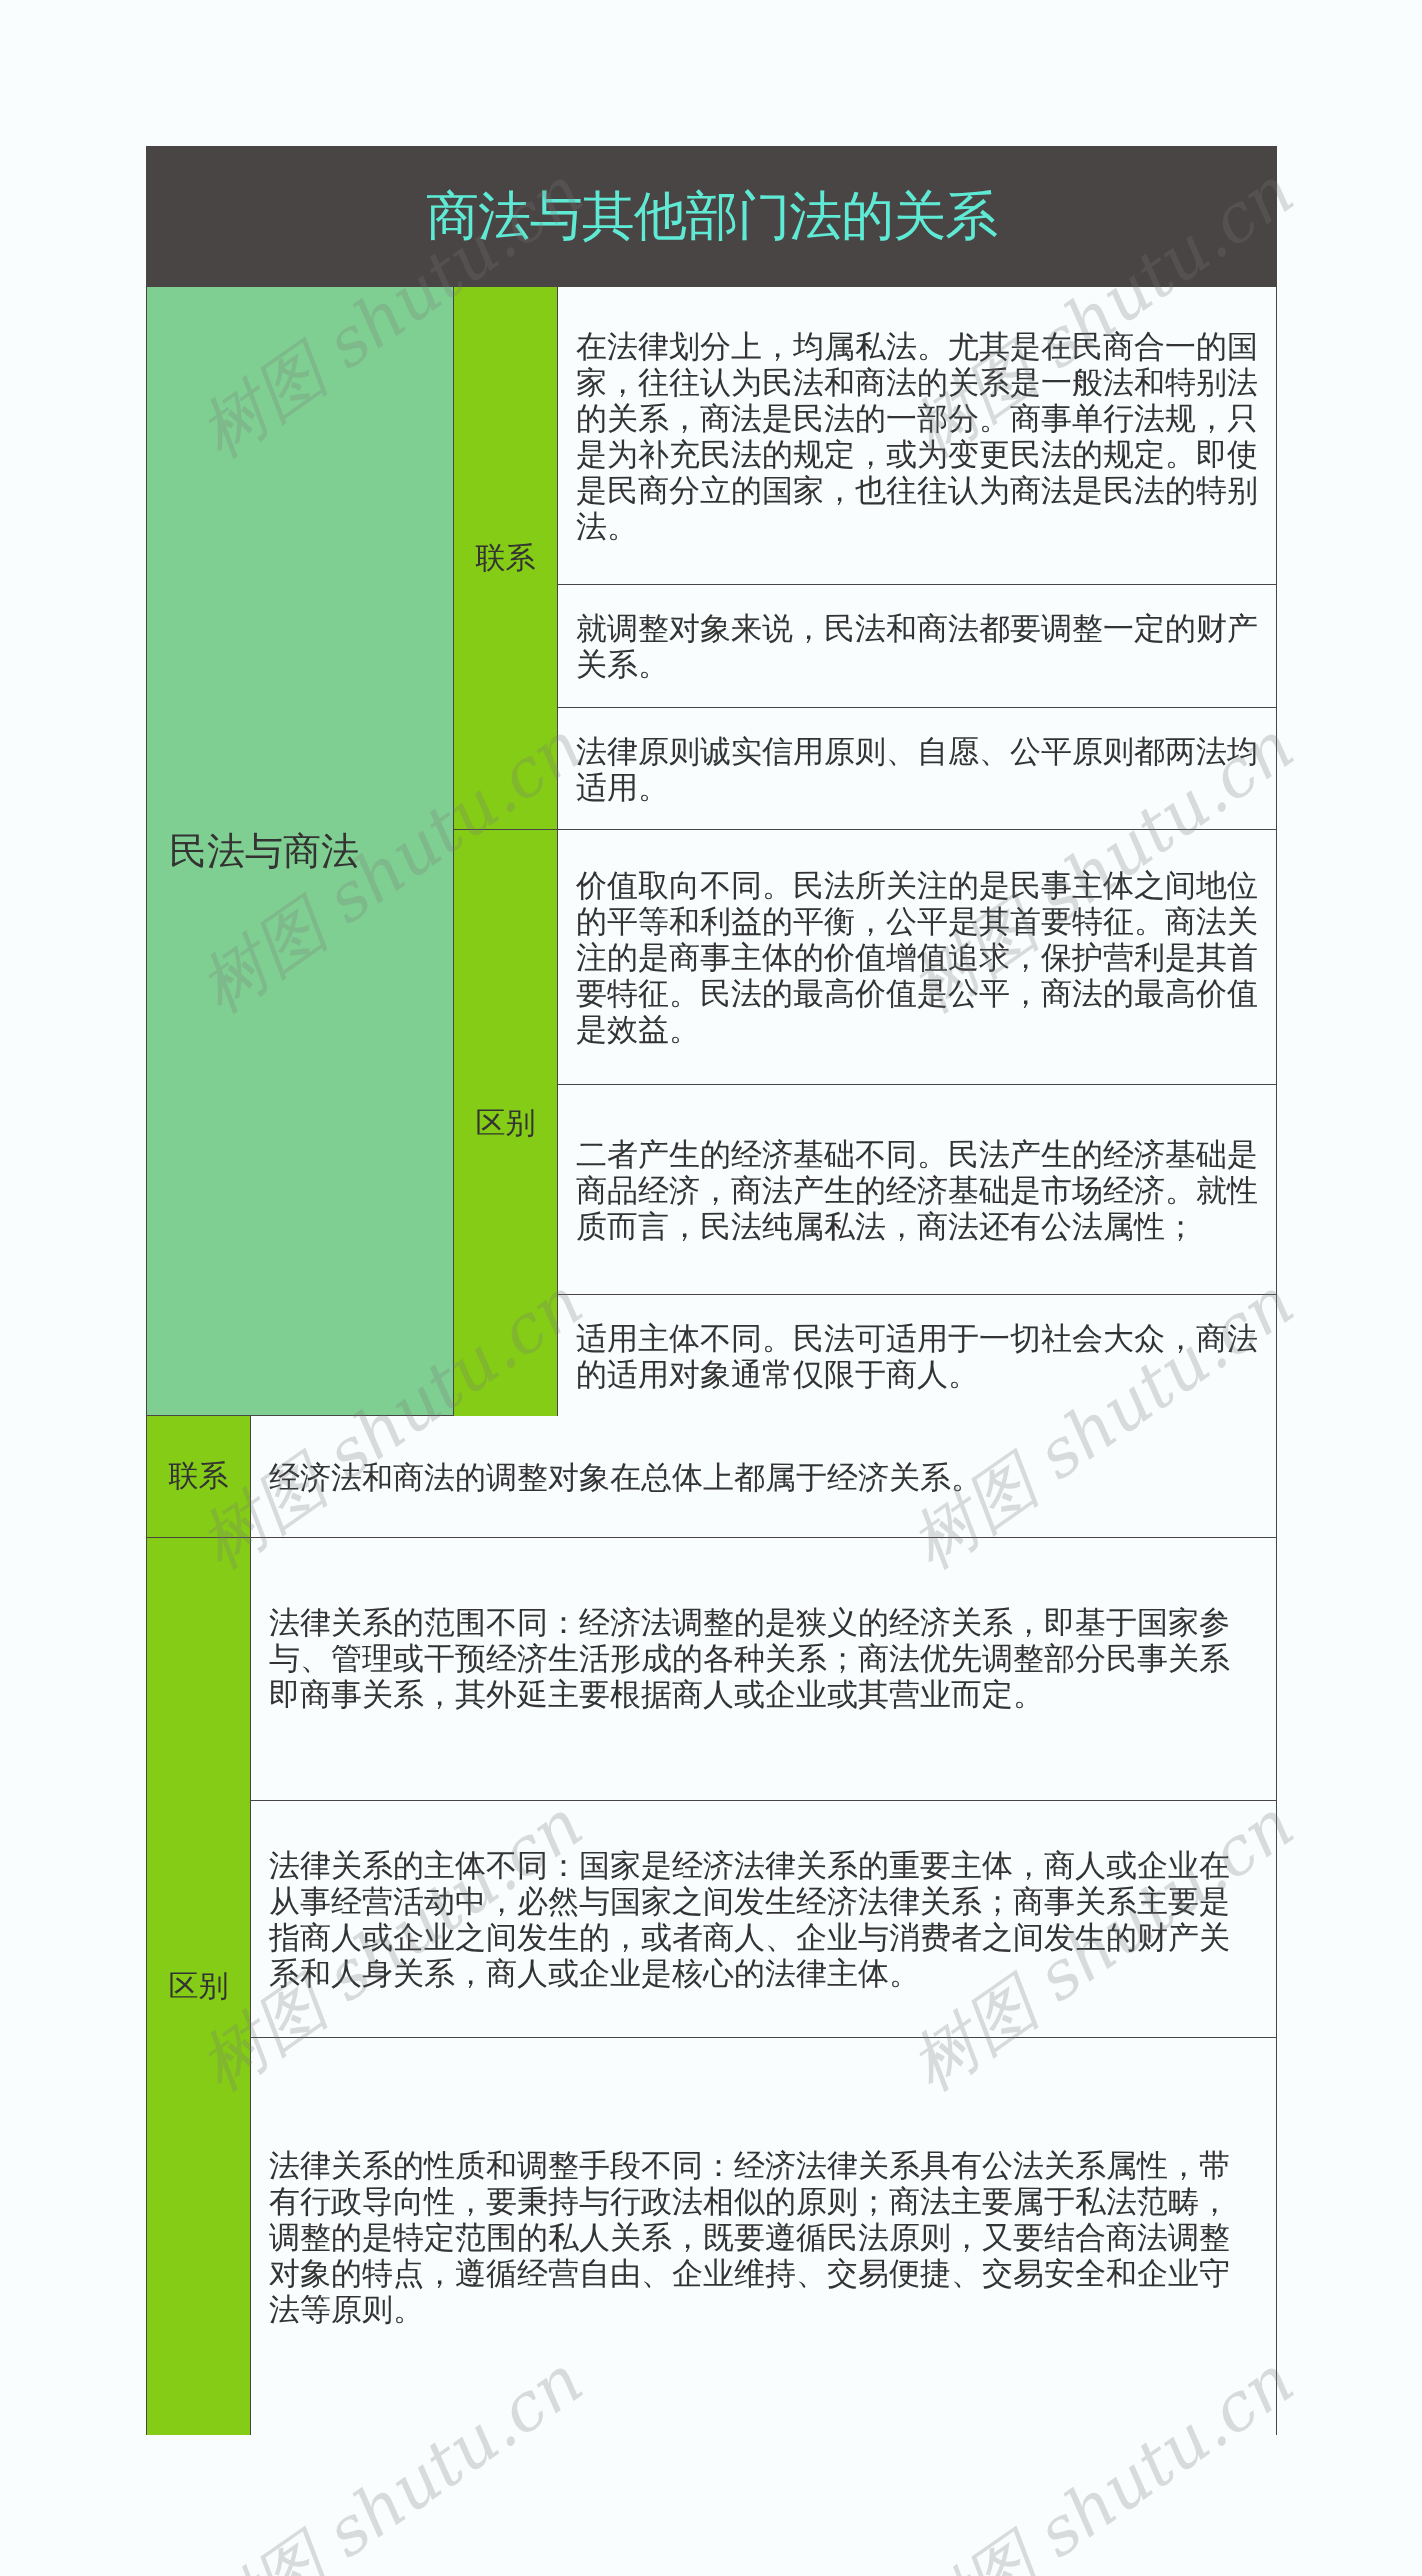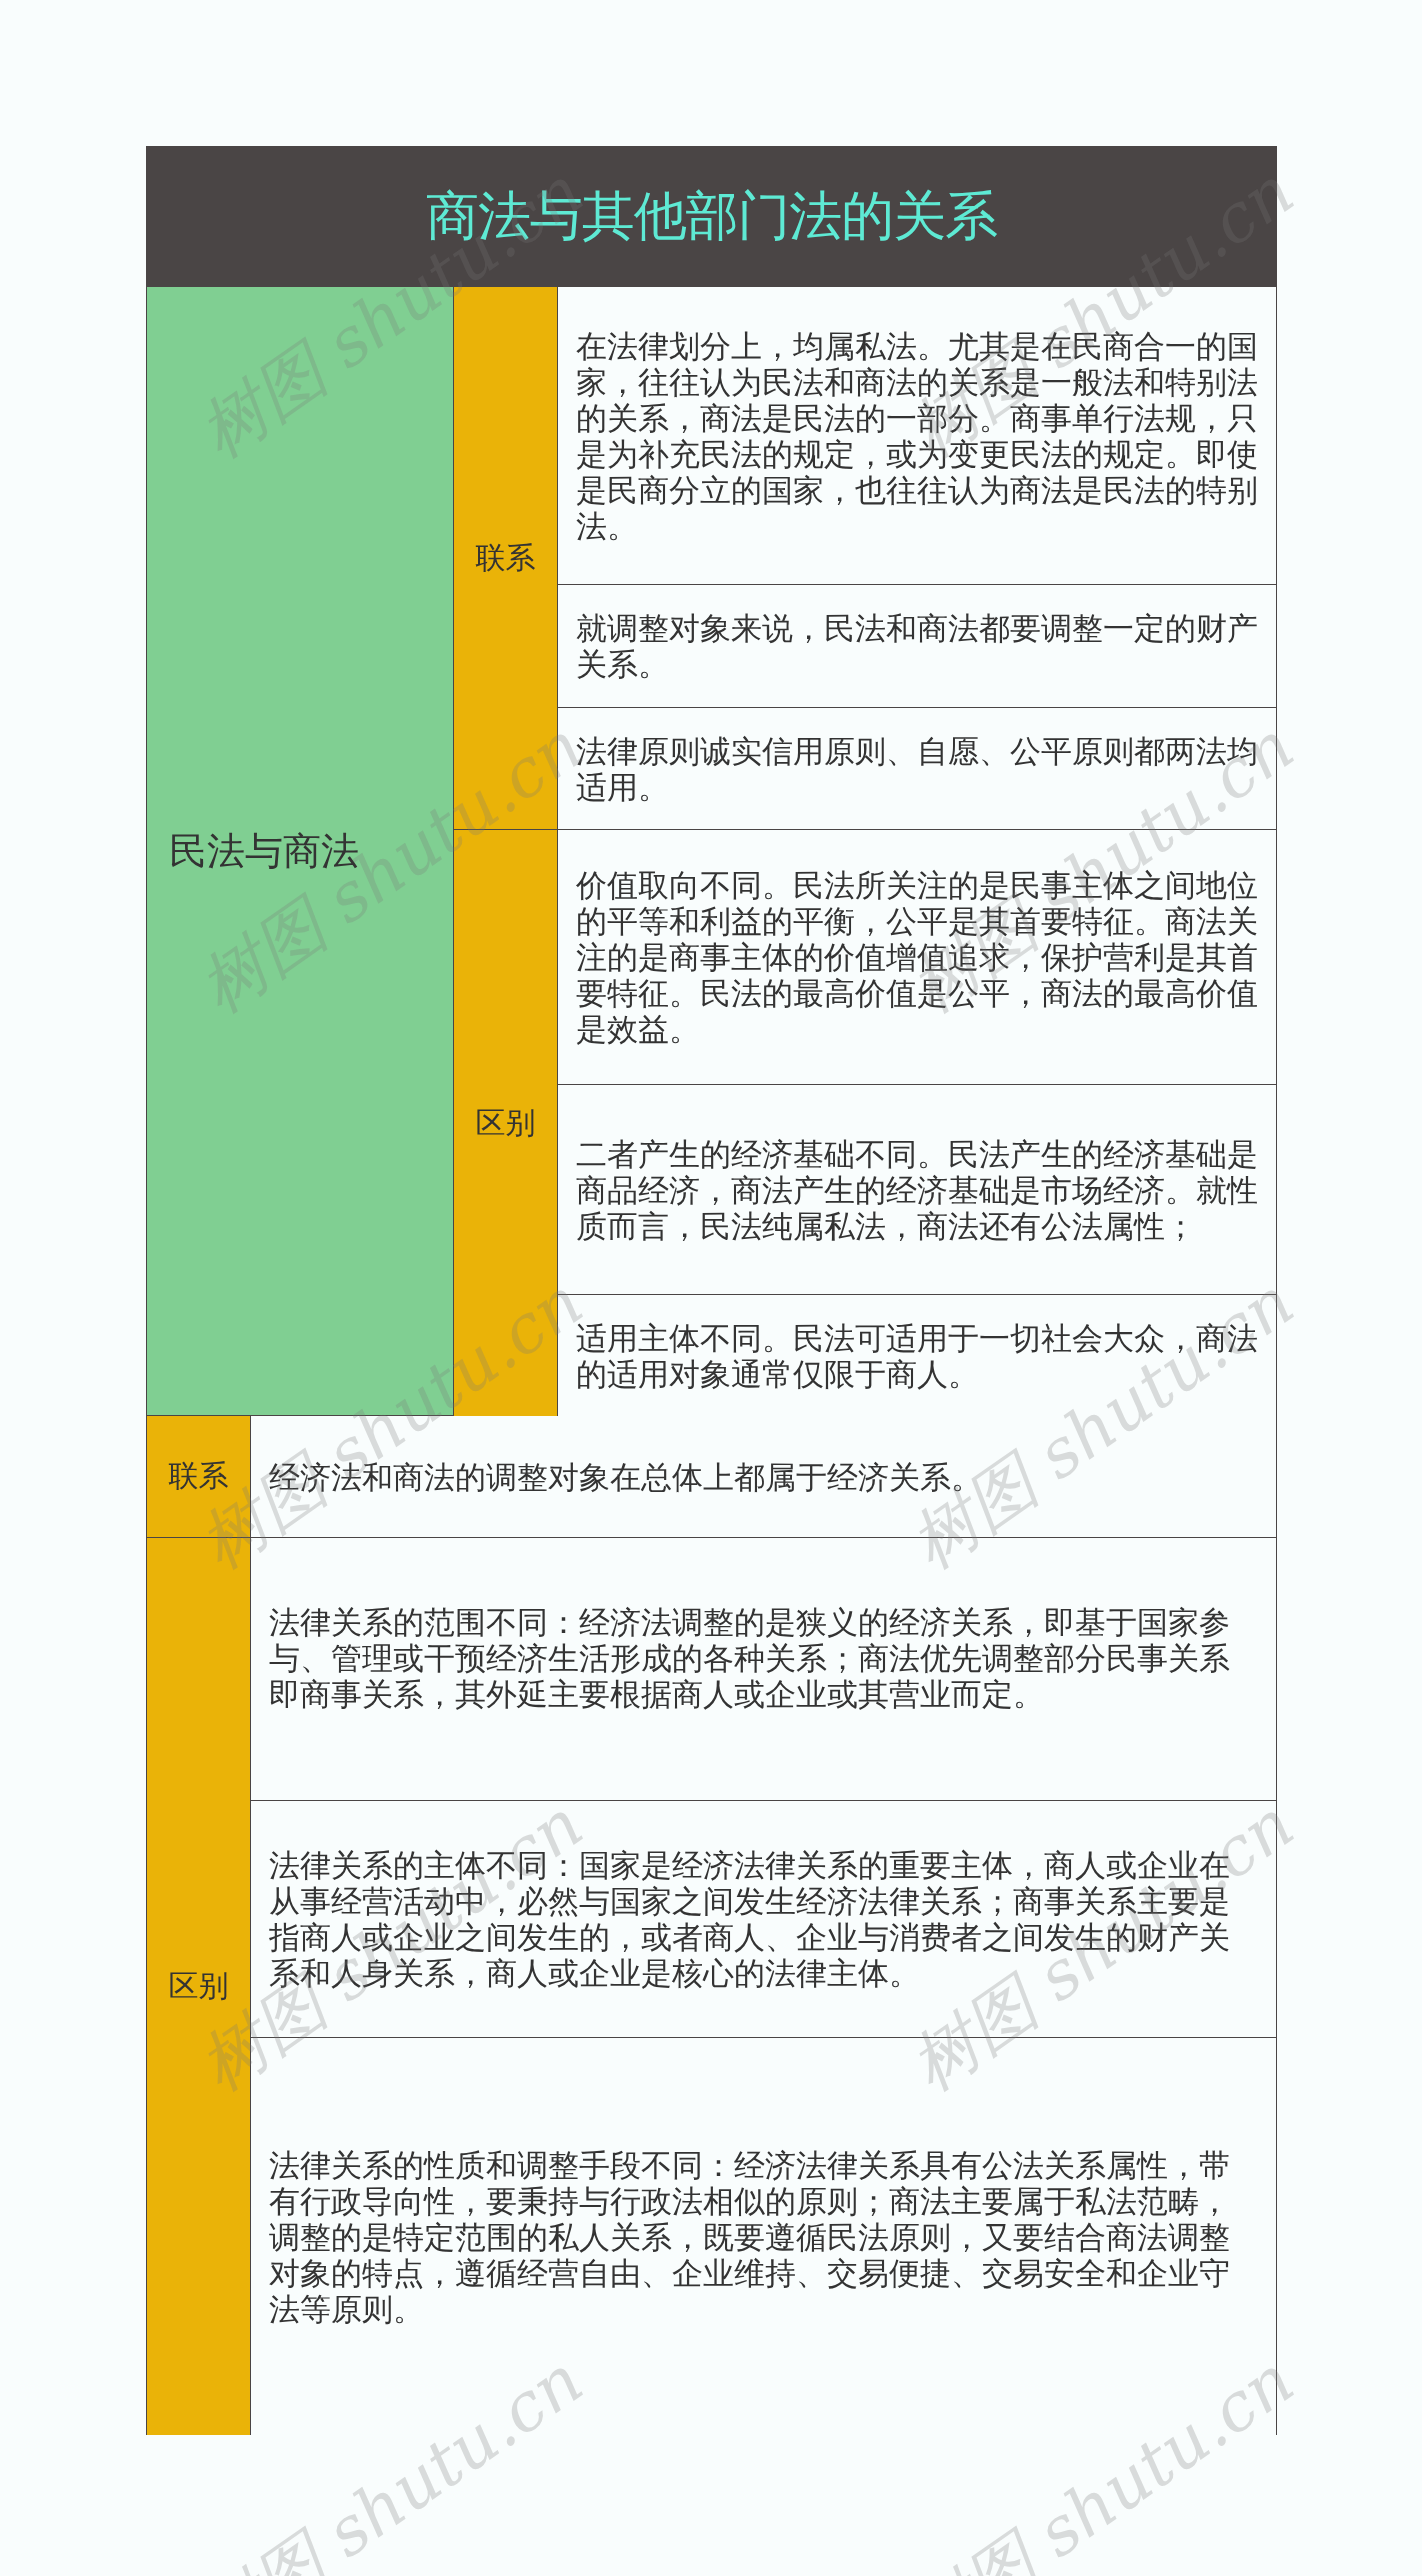--- a/index.html
+++ b/index.html
@@ -24,21 +24,21 @@
     border-right: 1.7px solid #4a4545;
     display: flex; align-items: center; padding-left: 22px; box-sizing: border-box;
     font-size: 38px; color: #333;
   }
   .groups { flex: 1; display: flex; flex-direction: column; }
   .group { display: flex; }
   .group + .group { border-top: 1.7px solid #4a4545; }
   .sub {
     width: 103px; flex: none; border-right: 1.7px solid #4a4545;
     display: flex; align-items: center; justify-content: center;
-    font-size: 30px; color: #333; background: #eab308;
+    font-size: 30px; color: #333; background: #84cc16;
   }
   .items { flex: 1; display: flex; flex-direction: column; }
   .item {
     padding: 14.4px 15.6px 14.4px 18px; font-size: 31px; line-height: 36px;
     background: #f9fdfd; color: #333; box-sizing: border-box;
     display: flex; align-items: center;
   }
   .item + .item { border-top: 1.7px solid #4a4545; }
   .wm {
     position: absolute; font-family: "DejaVu Serif", serif; font-style: italic;

